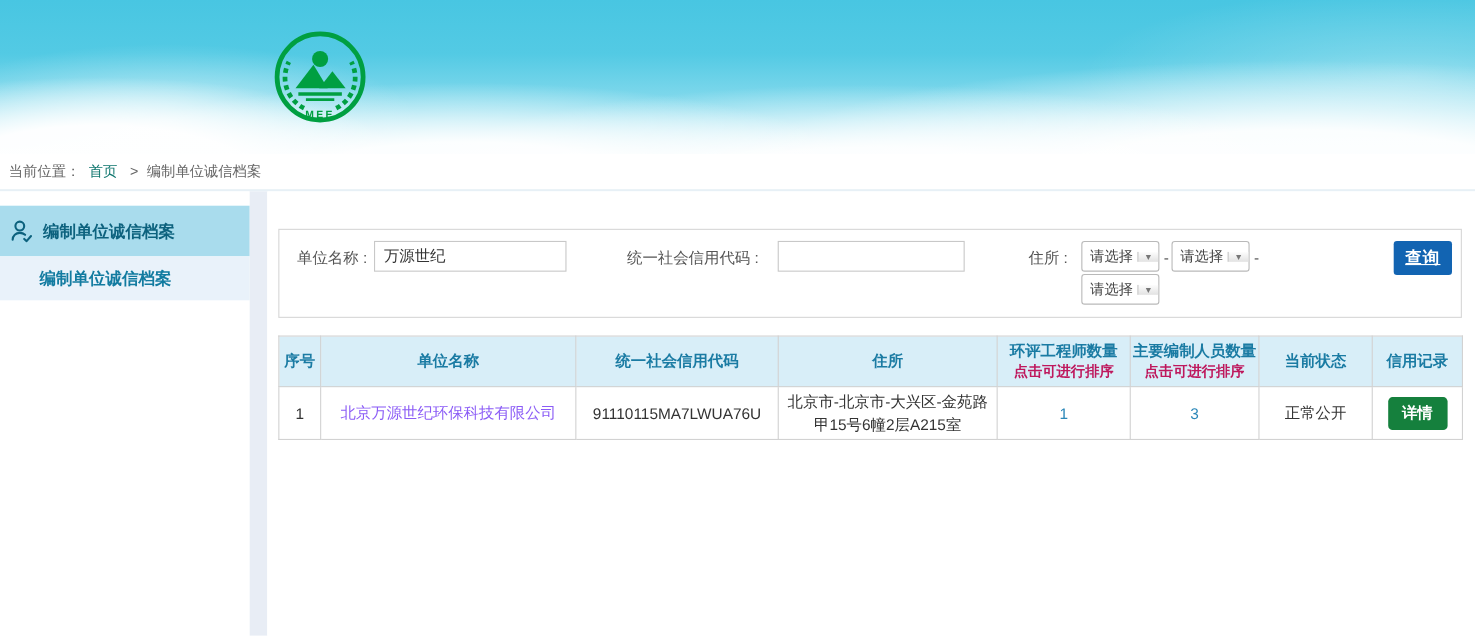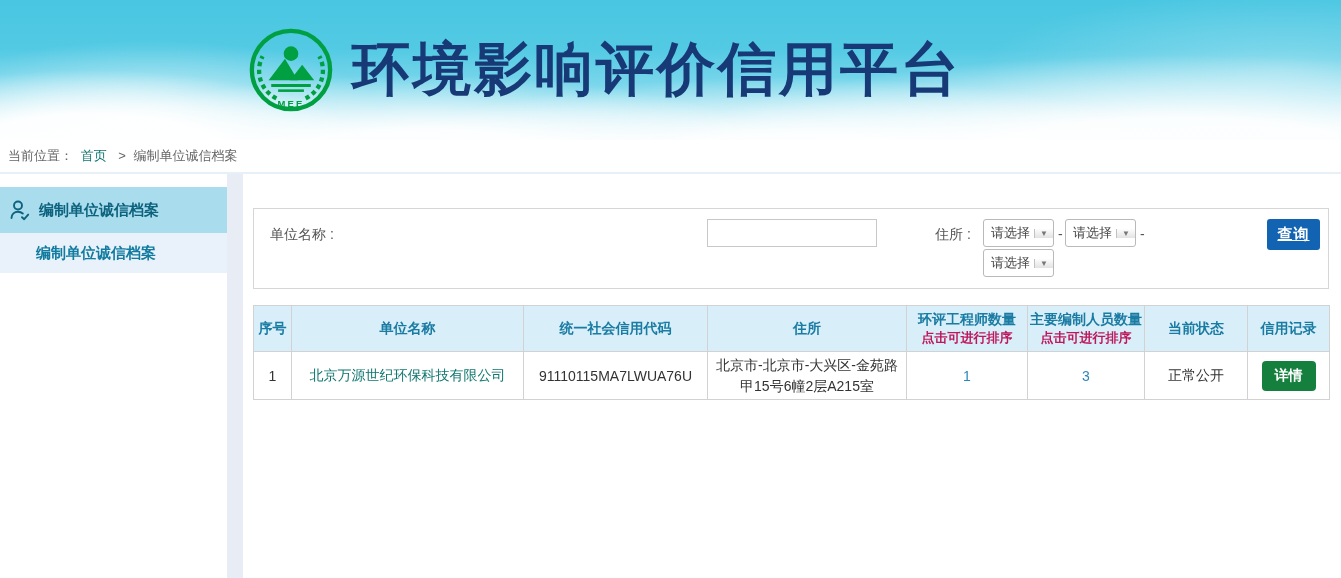--- a/index.html
+++ b/index.html
@@ -65,21 +65,21 @@
     border:none; border-radius:3px; cursor:pointer; letter-spacing:1px;text-decoration:underline; }
 
   
   .result-table { width:1076px; margin-top:16px; border-collapse:collapse; table-layout:fixed; }
   .result-table th, .result-table td { border:1px solid #d2d2d2; text-align:center; }
   .result-table th { height:46px; background:#d8eef8; color:#1a7ba3;
     font-size:14px; font-weight:bold; line-height:1.45; }
   .result-table th.sortable { cursor:pointer; }
   .sort-hint { display:block; color:#be185d; font-size:13px; font-weight:bold; }
   .result-table td { height:48px; font-size:14px; color:#333; background:#fff; padding:2px 4px; }
-  .company-link { color:#0f766e; text-decoration:none; cursor:pointer; }
+  .company-link { color:#8b5cf6; text-decoration:none; cursor:pointer; }
   .num-link { color:#2b87b8; text-decoration:none; cursor:pointer; }
   .addr { line-height:1.45; }
   .detail-btn { background:#15803d; color:#fff; border:none; border-radius:4px;
     font-size:14px; font-weight:bold; padding:6px 13px; cursor:pointer; }
 </style>
 </head>
 <body>
 
 <header class="header">
   <div class="logo">
@@ -88,21 +88,20 @@
       <path d="M33 83 A36 36 0 0 1 17 34" fill="none" stroke="#009f41" stroke-width="5" stroke-dasharray="5 4"></path>
       <path d="M67 83 A36 36 0 0 0 83 34" fill="none" stroke="#009f41" stroke-width="5" stroke-dasharray="5 4"></path>
       <circle cx="50" cy="31" r="8.5" fill="#009f41"></circle>
       <path d="M24 62 L43 37 L58 62 Z" fill="#009f41"></path>
       <path d="M49 62 L63 44 L77 62 Z" fill="#009f41"></path>
       <path d="M27 68 H73" stroke="#009f41" stroke-width="3.5"></path>
       <path d="M35 74 H65" stroke="#009f41" stroke-width="3"></path>
       <text x="50" y="93" text-anchor="middle" font-size="11" font-weight="bold" fill="#009f41" letter-spacing="2.5">MEE</text>
     </svg>
   </div>
-  <h1 class="site-title">环境影响评价信用平台</h1>
 </header>
 
 <nav class="breadcrumb">
   <span>当前位置：</span>
   <a>首页</a>
   <span class="sep">&gt;</span>
   <span>编制单位诚信档案</span>
 </nav>
 
 <div class="body-wrap">
@@ -122,20 +121,22 @@
       <span>编制单位诚信档案</span>
     </div>
   </aside>
 
   <div class="divider"></div>
 
   <main class="main">
 
     <section class="search-box">
       <label class="lbl lbl1">单位名称 :</label>
+      <input class="inp1" type="text" value="万源世纪" style="">
+      <label class="lbl lbl2">统一社会信用代码 :</label>
       <input class="inp2" type="text" value="" style="">
       <label class="lbl lbl3">住所 :</label>
 
       <div class="combo combo1">
         <span class="combo-text">请选择</span>
         <span class="combo-arrow">▼</span>
       </div>
       <span class="dash dash1">-</span>
       <div class="combo combo2">
         <span class="combo-text">请选择</span>

